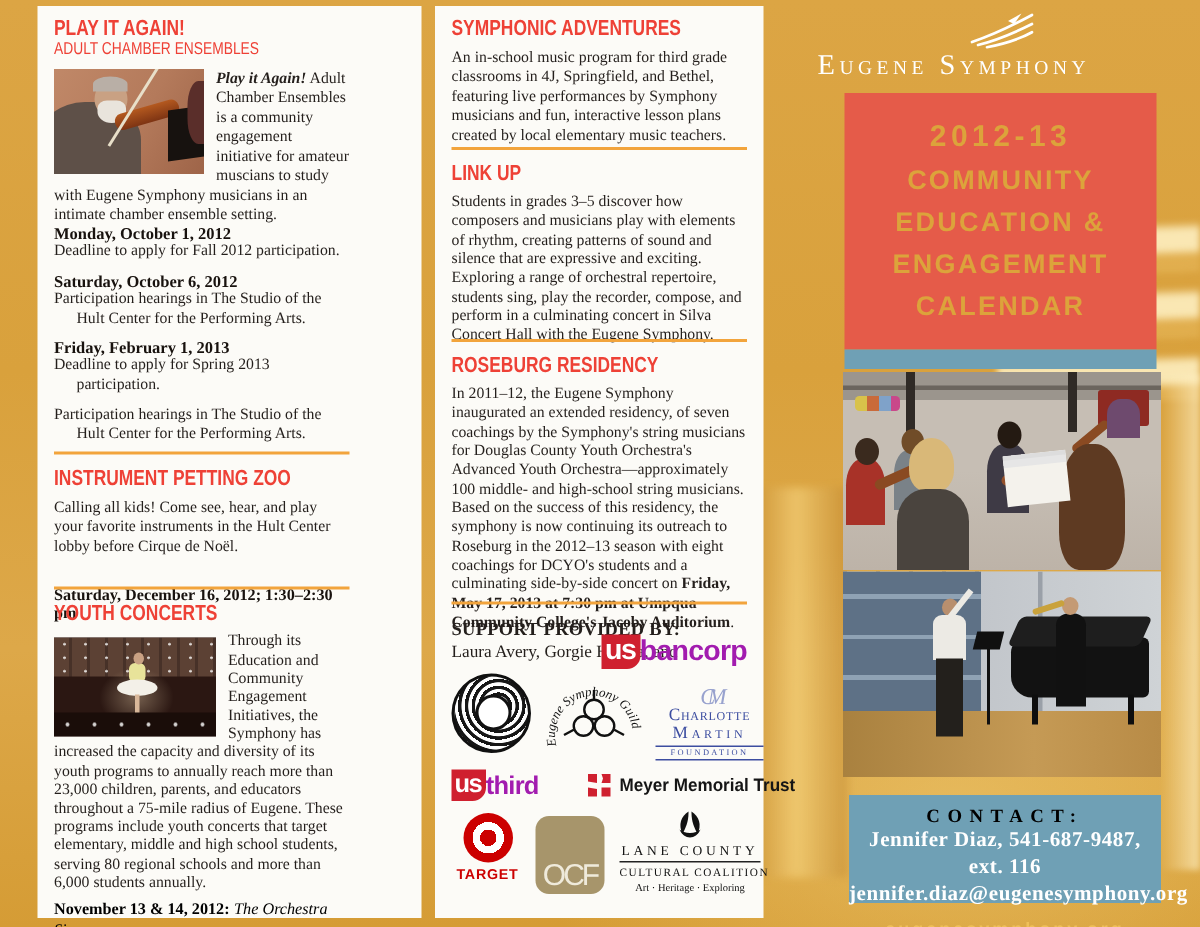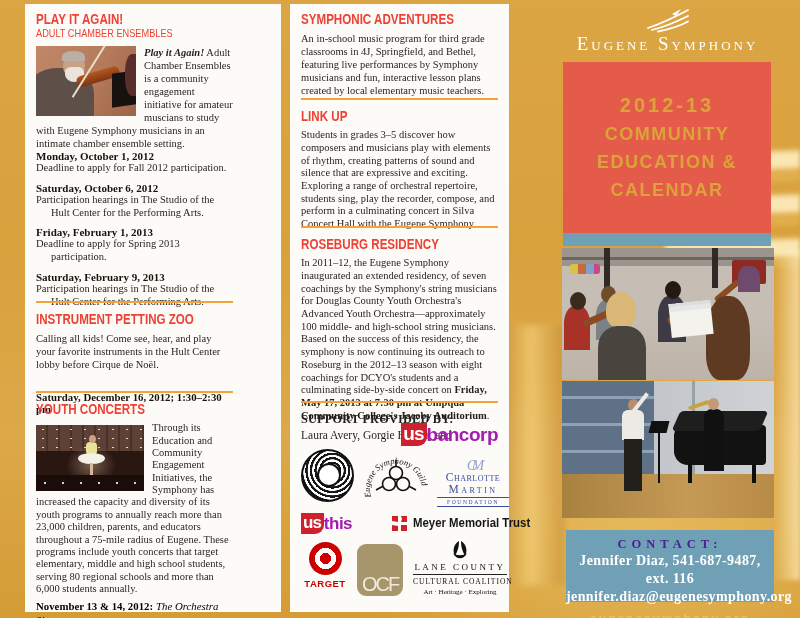--- a/index.html
+++ b/index.html
@@ -53,34 +53,34 @@
   .ph { position:absolute; }
   #photo-violinist { float:left; width:100px; height:70px; margin:5px 8px 2px 0;
     background:linear-gradient(120deg,#C08868 0%, #B47A5B 55%, #9E6448 100%); }
   #photo-dancer { float:left; width:108px; height:66px; margin:4px 8px 2px 0; background:#2B1712; }
 
   #photo-rehearsal { position:absolute; left:562px; top:248px; width:212px; height:132px;
     background:linear-gradient(180deg,#9B958D 0 14%, #C6BEB4 14% 50%, #BDB3A8 100%); }
   #photo-recital { position:absolute; left:562px; top:381px; width:212px; height:137px; background:#C3C7CB; }
 
   
-  #logo-block { position:absolute; left:545px; top:7px; width:245px; text-align:center; }
+  #logo-block { position:absolute; left:545px; top:7px; width:245px; text-align:left; }
   #logo-name { color:#FFFFFF; font-variant:small-caps; font-size:19px; letter-spacing:3px; line-height:1.1; }
 
   #cover-box { position:absolute; left:563px; top:62px; width:208px; height:171px; background:#E55B49;
     display:flex; flex-direction:column; align-items:center; justify-content:center; }
   .cover-line { font-family:"Liberation Sans", sans-serif; font-weight:700; color:#DCA33B;
     font-size:18px; letter-spacing:1.5px; line-height:1.55; }
   .cover-line.first { font-size:20px; letter-spacing:3px; }
 
   #teal-strip { position:absolute; left:563px; top:233px; width:208px; height:13px; background:#6FA0B5; }
 
   #contact-box { position:absolute; left:566px; top:530px; width:208px; height:72px; background:#6FA0B5;
     text-align:center; padding-top:7px; }
-  #contact-heading { color:#4c1d95; font-weight:700; font-size:12.5px; letter-spacing:5px; }
+  #contact-heading { color:#000000; font-weight:700; font-size:12.5px; letter-spacing:5px; }
   .contact-line { color:#fff; font-weight:700; font-size:14px; letter-spacing:.4px; line-height:1.3; }
   #contact-site { color:#EFC05A; font-family:"Liberation Sans", sans-serif; font-weight:700; font-size:12px; letter-spacing:2px; margin-top:5px; }
 
   
   .support-text { font-size:11.5px; line-height:1.3; color:#241F1C; }
   .support-text b { font-size:12.3px; letter-spacing:.2px; }
   #logos { position:relative; margin-top:6px; height:160px; }
   .lg { position:absolute; }
 
   .lg-usbx { display:flex; align-items:center; font-family:"Liberation Sans", sans-serif; font-weight:700; }
@@ -152,21 +152,20 @@
     </div>
     <div class="event">
       <div class="ev-date">Saturday, October 6, 2012</div>
       <div class="ev-desc">Participation hearings in The Studio of the Hult Center for the Performing Arts.</div>
     </div>
     <div class="event">
       <div class="ev-date">Friday, February 1, 2013</div>
       <div class="ev-desc">Deadline to apply for Spring 2013 participation.</div>
     </div>
     <div class="event">
-      <div class="ev-date">Saturday, February 9, 2013</div>
       <div class="ev-desc">Participation hearings in The Studio of the Hult Center for the Performing Arts.</div>
     </div>
   </div>
 
   <div class="block" style="top:297px;">
     <hr class="rule">
     <h2 class="h-red big solo" style="margin-top:6px;">INSTRUMENT PETTING ZOO</h2>
     <p class="body">Calling all kids! Come see, hear, and play your favorite instruments in the Hult Center lobby before Cirque de Noël.</p>
     <div class="boldline">Saturday, December 16, 2012; 1:30–2:30 pm</div>
   </div>
@@ -244,21 +243,21 @@
 
       <div class="lg" id="lg-charlotte">
         <div class="cm-mono">CM</div>
         <div class="cm-l1">Charlotte</div>
         <div class="cm-l2">Martin</div>
         <div class="cm-l3">FOUNDATION</div>
       </div>
 
       <div class="lg lg-usbx" id="lg-usbank">
         <span class="us-chip">us</span>
-          <span class="us-rest">this</span>
+          <span class="us-rest">third</span>
       </div>
 
       <div class="lg" id="lg-meyer">
         <svg width="17" height="17" viewBox="0 0 17 17">
           <g fill="#CF202F">
             <path d="M1,1 h6 v6 l-6,-1 z"></path>
             <path d="M10,1 h6 v6 h-6 l1,-3 z"></path>
             <path d="M1,10 l6,1 v5 h-6 z"></path>
             <path d="M10,10 h6 v6 h-6 z"></path>
           </g>
@@ -301,20 +300,21 @@
     </g>
     <path d="M27 7 L36 2 L31 9 Z" fill="#FFFFFF"></path>
   </svg>
   <div id="logo-name">Eugene Symphony</div>
 </div>
 
 <div id="cover-box">
   <div class="cover-line first">2012-13</div>
   <div class="cover-line">COMMUNITY</div>
   <div class="cover-line">EDUCATION &amp;</div>
+  <div class="cover-line">ENGAGEMENT</div>
   <div class="cover-line">CALENDAR</div>
 </div>
 
 <div id="teal-strip"></div>
 
 <div class="photo" id="photo-rehearsal">
   <div class="ph" style="left:0;top:9px;width:212px;height:3px;background:#6B655E;"></div>
   <div class="ph" style="left:42px;top:0;width:6px;height:42px;background:#2F2A26;"></div>
   <div class="ph" style="left:150px;top:0;width:6px;height:40px;background:#2F2A26;"></div>
   <div class="ph" style="left:8px;top:16px;width:30px;height:10px;background:linear-gradient(90deg,#D8C24A 0 8px,#C96A3A 8px 16px,#7FA2C9 16px 24px,#C9488A 24px 30px);border-radius:3px;"></div>

